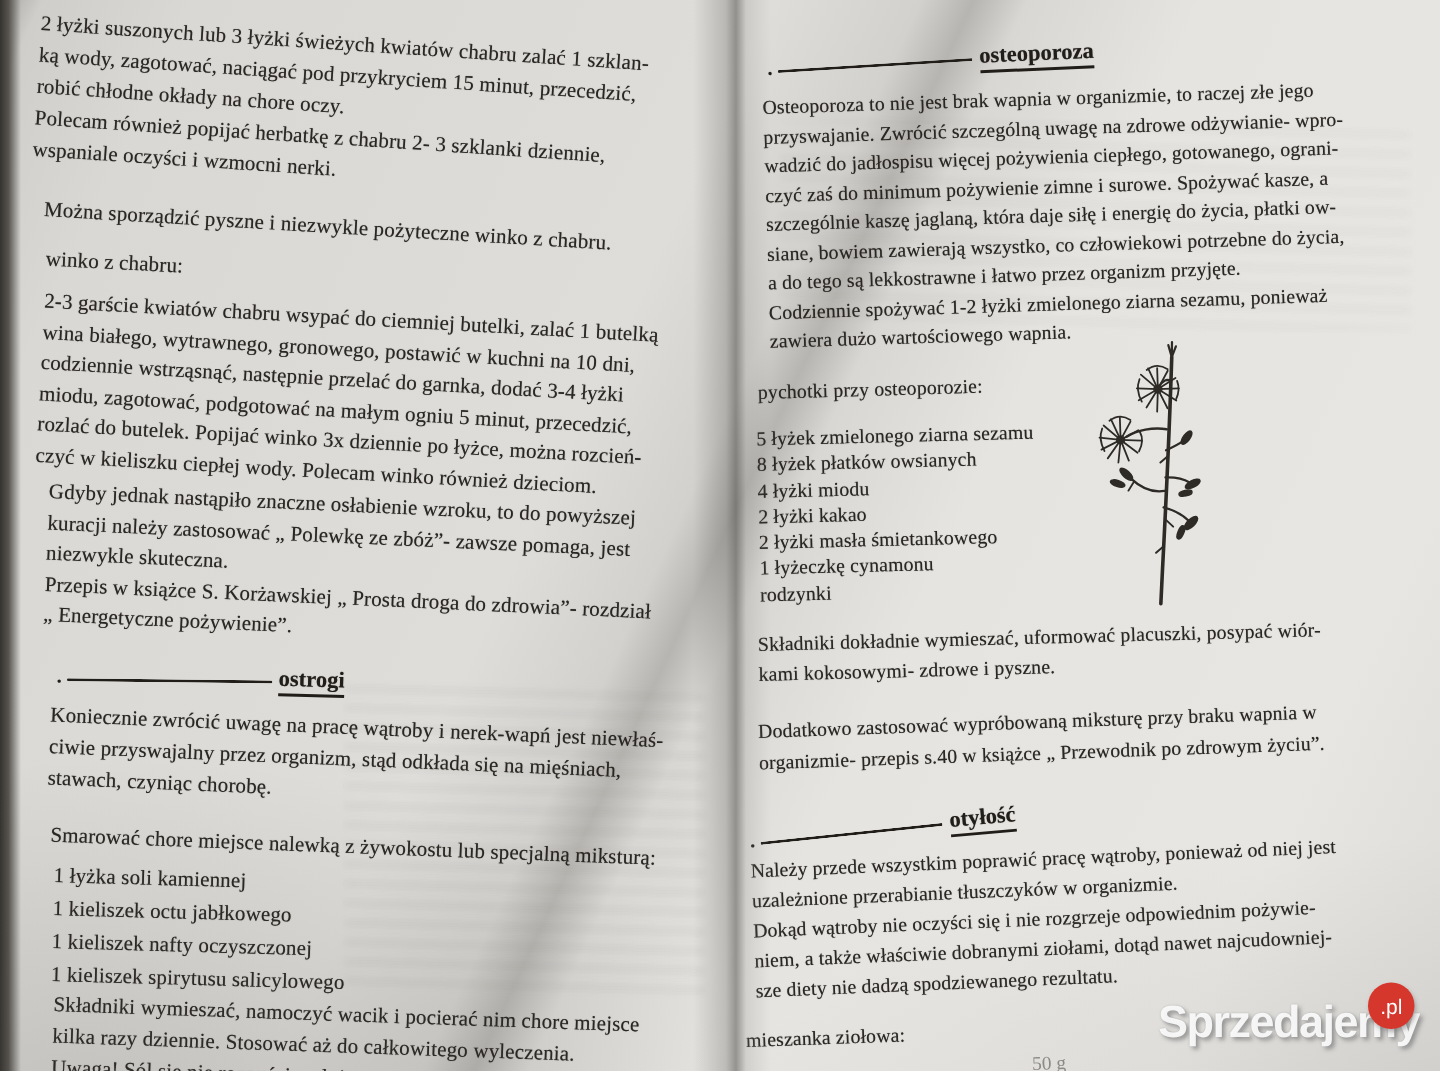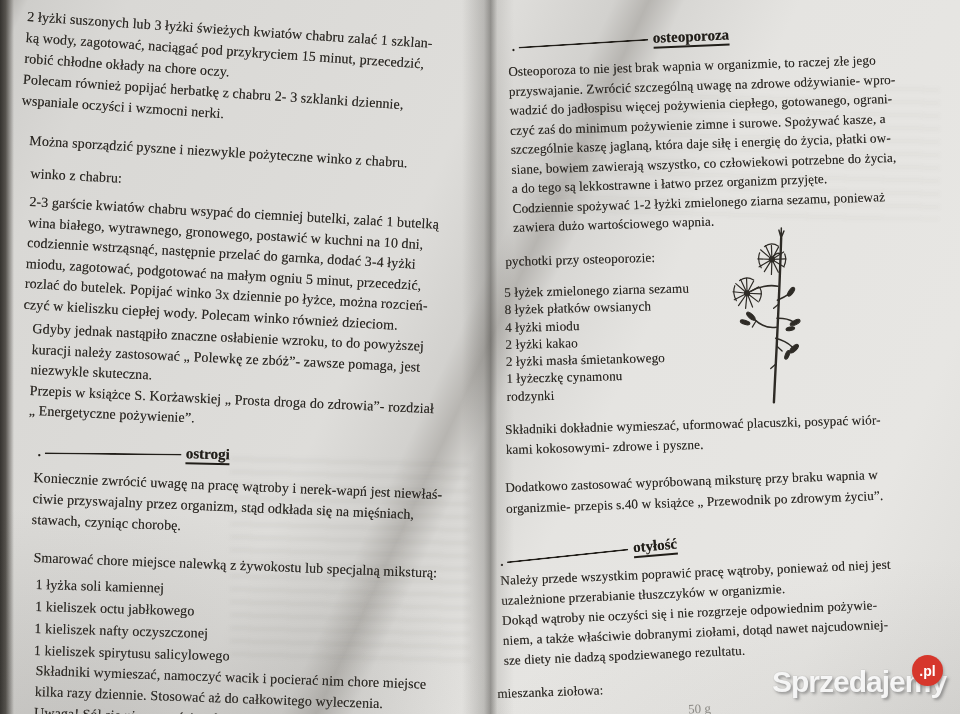--- a/index.html
+++ b/index.html
@@ -71,21 +71,21 @@
     font-size:30px;font-weight:bold;letter-spacing:-1px;
     color:rgba(253,253,253,.92);
     text-shadow:2px 2px 3px rgba(112,112,112,.65), 0 0 1px rgba(135,135,135,.5);
   }
   .wm-circle{
     position:absolute;left:140px;top:0;width:31px;height:31px;border-radius:50%;
     display:flex;align-items:center;justify-content:center;
     box-shadow:1px 2px 3px rgba(110,110,110,.5);
   }
   .wm-circle span{
-    color:#ffffff;font-size:14px;font-weight:bold;line-height:1;
+    color:#ffffff;font-size:14px;font-weight:normal;line-height:1;
   }
   .partial-bottom{
     position:absolute;left:688px;top:701px;color:#8f8d88;
     font-size:13px;transform:rotate(-2deg);white-space:pre;
   }
 </style>
 </head>
 <body>
 
 <div class="photo"></div>

